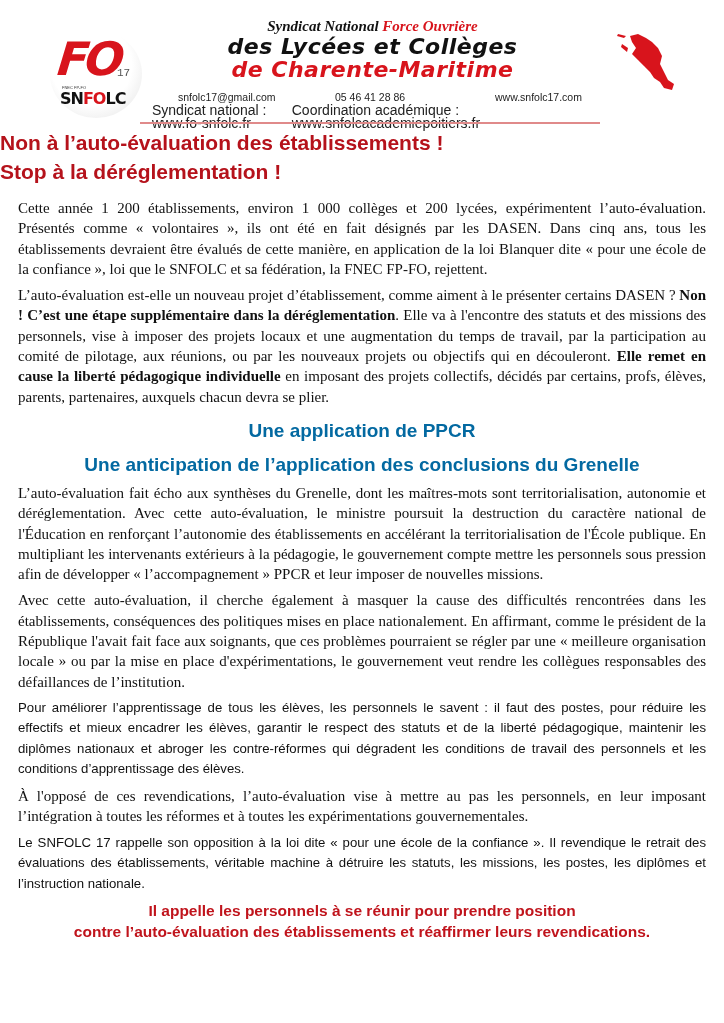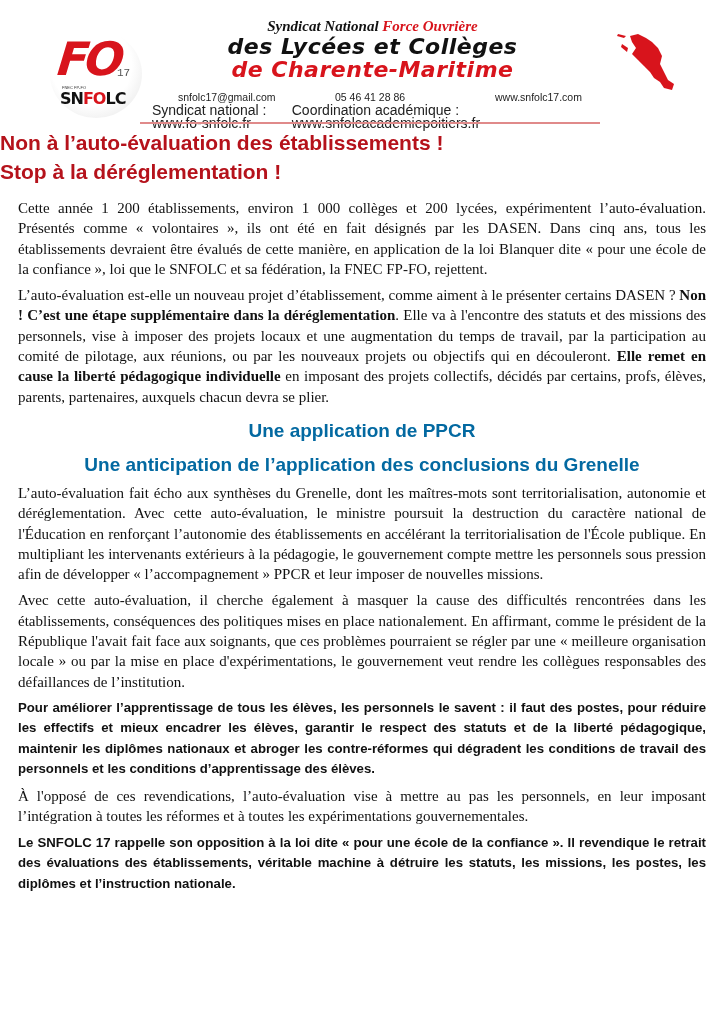--- a/index.html
+++ b/index.html
@@ -36,21 +36,21 @@
     .contact-row2 span:nth-child(2) { padding-left: 0px; }
 
     .separator { position: absolute; left: 140px; top: 122px; width: 460px; height: 2px; background: #e08a8a; }
 
     
     .main-title { position: absolute; left: 0; top: 128px; width: 724px; font-family: "Liberation Sans", sans-serif; font-weight: bold; color: #b5121b; font-size: 21px; line-height: 29px; }
 
     
     .content { position: absolute; left: 18px; top: 198px; width: 688px; font-family: "Liberation Serif", serif; font-size: 15px; line-height: 20.3px; color: #111; }
     .content p { margin: 0 0 6px 0; text-align: justify; }
-    .content p.sans-bold { font-family: "Liberation Sans", sans-serif; font-weight: bold; font-size: 13.2px; line-height: 20.5px; }
+    .content p.sans-bold { font-family: "Liberation Sans", sans-serif; font-weight: normal; font-size: 13.2px; line-height: 20.5px; }
     .subhead { text-align: center; font-family: "Liberation Sans", sans-serif; font-weight: bold; color: #0369a1; font-size: 19px; line-height: 20px; margin: 14px 0 8px 0; }
     .closing { text-align: center; font-family: "Liberation Sans", sans-serif; font-weight: bold; color: #c0141c; font-size: 15.5px; line-height: 21px; margin-top: 0; }
     b { font-weight: bold; }
   </style>
 </head>
 <body>
 
 <div class="header">
   <div class="logo">
     <span class="logo-fo">FO</span>
@@ -96,13 +96,17 @@
 <div class="content">
   <p>Cette année 1 200 établissements, environ 1 000 collèges et 200 lycées, expérimentent l’auto-évaluation. Présentés comme « volontaires », ils ont été en fait désignés par les DASEN. Dans cinq ans, tous les établissements devraient être évalués de cette manière, en application de la loi Blanquer dite « pour une école de la confiance », loi que le SNFOLC et sa fédération, la FNEC FP-FO, rejettent.</p>
   <p><span>L’auto-évaluation est-elle un nouveau projet d’établissement, comme aiment à le présenter certains DASEN ? </span><b>Non ! C’est une étape supplémentaire dans la déréglementation</b><span>. Elle va à l'encontre des statuts et des missions des personnels, vise à imposer des projets locaux et une augmentation du temps de travail, par la participation au comité de pilotage, aux réunions, ou par les nouveaux projets ou objectifs qui en découleront. </span><b>Elle remet en cause la liberté pédagogique individuelle</b><span> en imposant des projets collectifs, décidés par certains, profs, élèves, parents, partenaires, auxquels chacun devra se plier.</span></p>
   <div class="subhead">Une application de PPCR</div>
   <div class="subhead">Une anticipation de l’application des conclusions du Grenelle</div>
   <p>L’auto-évaluation fait écho aux synthèses du Grenelle, dont les maîtres-mots sont territorialisation, autonomie et déréglementation. Avec cette auto-évaluation, le ministre poursuit la destruction du caractère national de l'Éducation en renforçant l’autonomie des établissements en accélérant la territorialisation de l'École publique. En multipliant les intervenants extérieurs à la pédagogie, le gouvernement compte mettre les personnels sous pression afin de développer « l’accompagnement » PPCR et leur imposer de nouvelles missions.</p>
   <p>Avec cette auto-évaluation, il cherche également à masquer la cause des difficultés rencontrées dans les établissements, conséquences des politiques mises en place nationalement. En affirmant, comme le président de la République l'avait fait face aux soignants, que ces problèmes pourraient se régler par une « meilleure organisation locale » ou par la mise en place d'expérimentations, le gouvernement veut rendre les collègues responsables des défaillances de l’institution.</p>
   <p class="sans-bold">Pour améliorer l’apprentissage de tous les élèves, les personnels le savent : il faut des postes, pour réduire les effectifs et mieux encadrer les élèves, garantir le respect des statuts et de la liberté pédagogique, maintenir les diplômes nationaux et abroger les contre-réformes qui dégradent les conditions de travail des personnels et les conditions d’apprentissage des élèves.</p>
   <p>À l'opposé de ces revendications, l’auto-évaluation vise à mettre au pas les personnels, en leur imposant l’intégration à toutes les réformes et à toutes les expérimentations gouvernementales.</p>
   <p class="sans-bold">Le SNFOLC 17 rappelle son opposition à la loi dite « pour une école de la confiance ». Il revendique le retrait des évaluations des établissements, véritable machine à détruire les statuts, les missions, les postes, les diplômes et l’instruction nationale.</p>
+  <div class="closing">
+    <div>Il appelle les personnels à se réunir pour prendre position</div>
+    <div>contre l’auto-évaluation des établissements et réaffirmer leurs revendications.</div>
+  </div>
 </div>
 
 </body></html>

